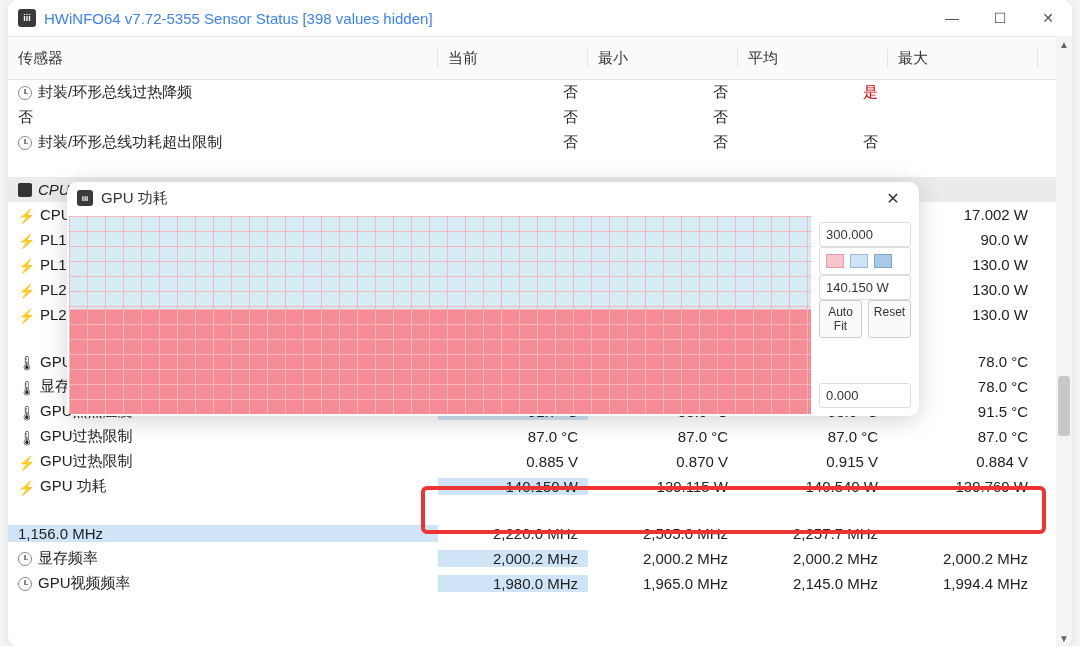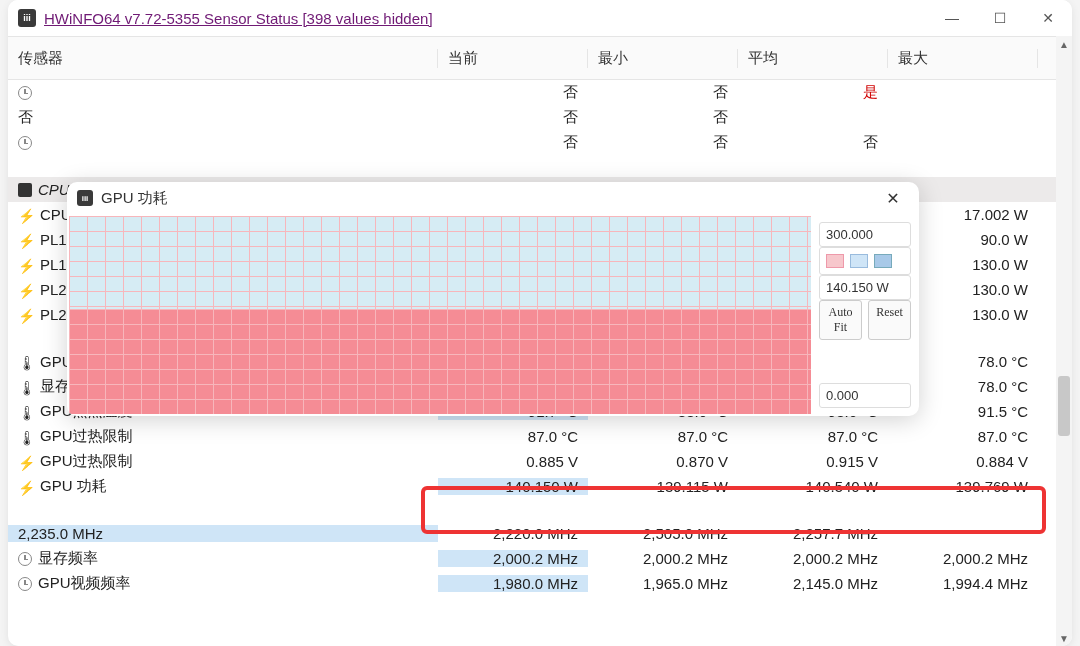--- a/index.html
+++ b/index.html
@@ -1,21 +1,21 @@
 <!DOCTYPE html>
 <html><head>
 <meta charset="utf-8">
 <style>
   * { box-sizing: border-box; margin: 0; padding: 0; }
   body { font-family: "Segoe UI", "Microsoft YaHei", sans-serif; background: #f4f4f4; width: 1080px; height: 646px; overflow: hidden; position: relative; }
   .window { position: absolute; left: 8px; top: 0; right: 8px; bottom: 0; background: #fff; border-radius: 10px; box-shadow: 0 2px 8px rgba(0,0,0,0.08); overflow: hidden; display: flex; flex-direction: column; }
   .titlebar { height: 36px; display: flex; align-items: center; padding: 0 0 0 10px; background: #fff; color: #444; }
   .titlebar .app-icon { width: 18px; height: 18px; background: #3a3a3a; border-radius: 3px; display: flex; align-items: center; justify-content: center; margin-right: 8px; }
   .titlebar .app-icon span { color:#fff; font-size:9px; font-weight:bold; }
-  .titlebar .title { font-size: 15px; color:#701a75;text-decoration:underline; }
+  .titlebar .title { font-size: 15px; color:#3b82f6; }
   .tbuttons { margin-left: auto; display:flex; }
   .tbuttons .tbtn { width: 48px; height: 36px; display:flex; align-items:center; justify-content:center; color:#555; font-size:14px; }
   .header-row { display:grid; grid-template-columns: 430px 150px 150px 150px 150px; height:44px; align-items:center; background:#fafafa; border-top:1px solid #e5e5e5; border-bottom:1px solid #e5e5e5; font-size:15px; color:#333; }
   .header-row > div { padding: 0 10px; text-align:left; border-right:1px solid #e5e5e5; }
   .header-row > div:first-child { text-align:left; }
   .rows { flex:1; overflow:hidden; position:relative; }
   .row { display:grid; grid-template-columns: 430px 150px 150px 150px 150px; height:25px; align-items:center; font-size:15px; color:#222; }
   .row > div { padding: 0 10px; text-align:right; }
   .row > div:first-child { text-align:left; display:flex; align-items:center; gap:6px; }
   .row.section > div:first-child { font-style: italic; font-weight:500; }
@@ -55,21 +55,21 @@
     background-size: 18px 15px;
   }
   .popup .side { width:108px; padding:8px; display:flex; flex-direction:column; font-size:13px; }
   .popup .side .scale { border:1px solid #ddd; padding:4px 6px; border-radius:3px; color:#333; }
   .popup .side .swatches { border:1px solid #ddd; padding:6px; border-radius:3px; display:flex; gap:6px; }
   .popup .side .sw { width:18px; height:14px; border:1px solid #bcd; }
   .popup .side .sw.r { background:#f7c7cc; border-color:#e9a; }
   .popup .side .sw.b { background:#cfe5f7; border-color:#9bd; }
   .popup .side .sw.b2 { background:#a8c9e8; border-color:#7ab; }
   .popup .side .btns { display:flex; gap:6px; }
-  .popup .side .btn { flex:1; border:1px solid #ccc; background:#fafafa; padding:4px 4px; border-radius:3px; text-align:center; font-size:12px; color:#333;font-family:Liberation Serif, serif; }
+  .popup .side .btn { flex:1; border:1px solid #ccc; background:#fafafa; padding:4px 4px; border-radius:3px; text-align:center; font-size:12px; color:#333; }
   .spacer { height:22px; }
 </style>
 </head>
 <body>
 
 <div class="window">
   <div class="titlebar">
     <div class="app-icon">
         <span>iii</span>
       </div>
@@ -86,35 +86,37 @@
     <div>当前</div>
     <div>最小</div>
     <div>平均</div>
     <div>最大</div>
   </div>
 
   <div class="rows" id="rows-container">
       <div class="row">
         <div>
           <span class="icon icon-clock"></span>
+          <span>封装/环形总线过热降频</span>
         </div>
         <div>否</div>
         <div>否</div>
         <div class="red">是</div>
         <div></div>
       </div>
       <div class="row">
         <div>否</div>
         <div>否</div>
         <div>否</div>
         <div></div>
       </div>
       <div class="row">
         <div>
           <span class="icon icon-clock"></span>
+          <span>封装/环形总线功耗超出限制</span>
         </div>
         <div>否</div>
         <div>否</div>
         <div>否</div>
         <div></div>
       </div>
       <div class="spacer"></div>
       <div class="row section">
         <div>
           <span class="icon icon-chip"></span>
@@ -231,21 +233,21 @@
           <span class="icon icon-bolt"></span>
           <span>GPU 功耗</span>
         </div>
         <div class="col-cur sel">140.150 W</div>
         <div>139.115 W</div>
         <div>140.540 W</div>
         <div>139.769 W</div>
       </div>
       <div class="spacer"></div>
       <div class="row">
-        <div class="col-cur sel">2,235.0 MHz</div>
+        <div class="col-cur sel">1,156.0 MHz</div>
         <div>2,220.0 MHz</div>
         <div>2,505.0 MHz</div>
         <div>2,257.7 MHz</div>
       </div>
       <div class="row">
         <div>
           <span class="icon icon-clock"></span>
           <span>显存频率</span>
         </div>
         <div class="col-cur sel">2,000.2 MHz</div>

